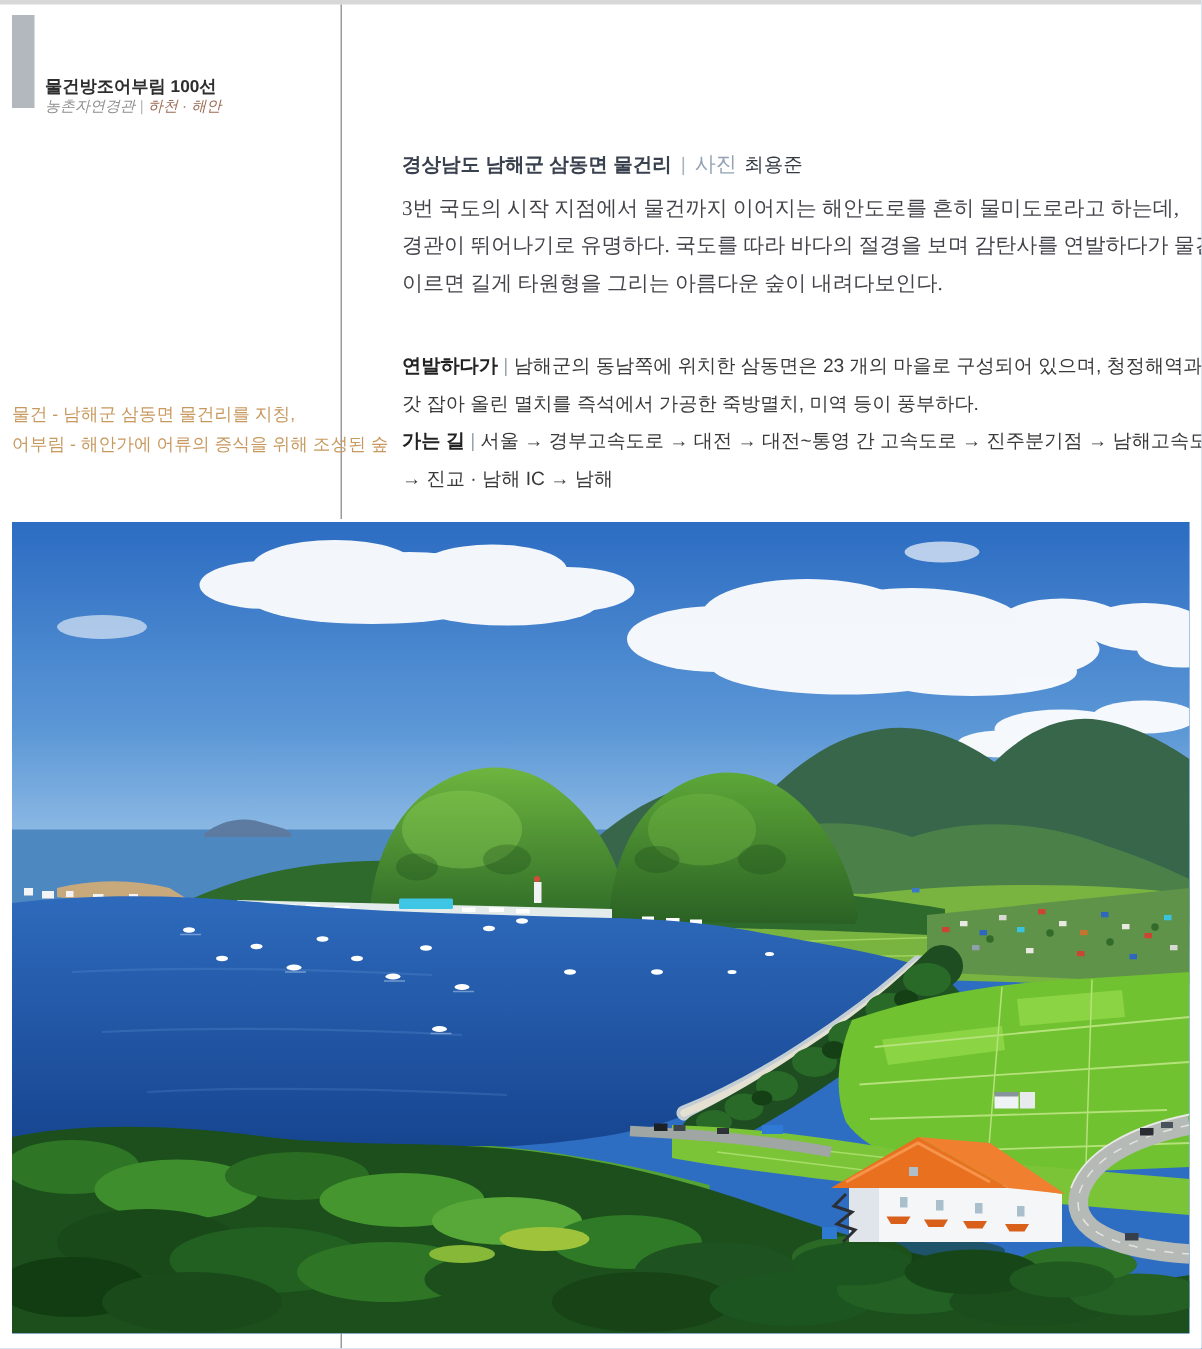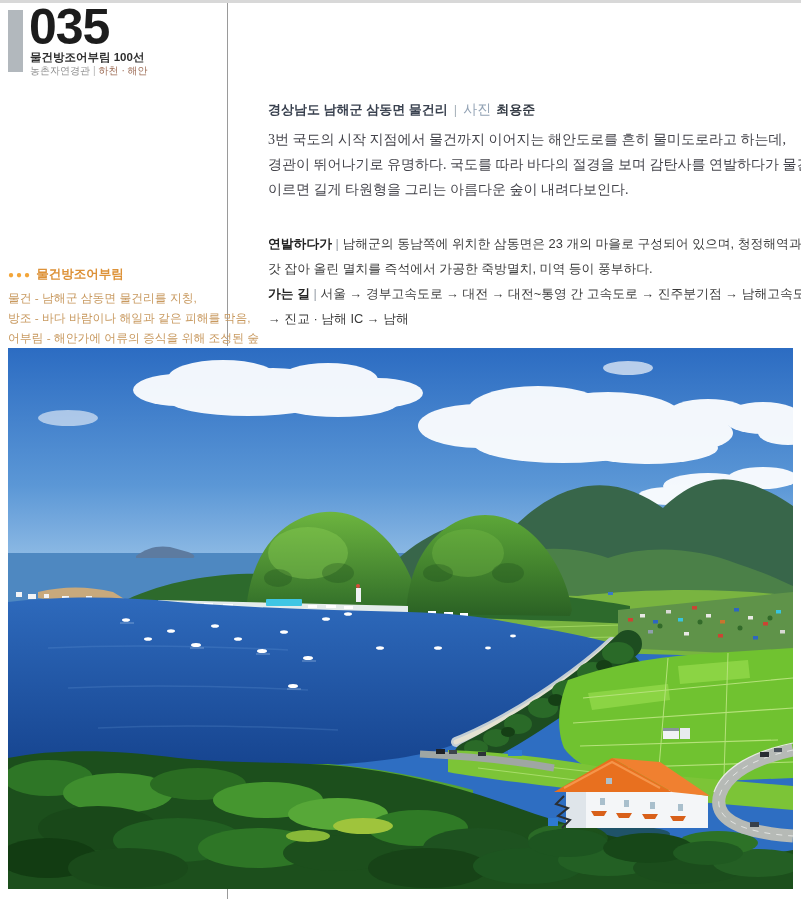--- a/index.html
+++ b/index.html
@@ -10,32 +10,32 @@
   }
   .top-strip { position:absolute; left:0; top:0; width:801px; height:3px; background:#d8d8d8; }
   .v-divider { position:absolute; left:227px; top:3px; width:1px; height:343px; background:#9a9a9a; }
   .v-tick { position:absolute; left:227px; top:889px; width:1px; height:10px; background:#9a9a9a; }
 
   
   .mast-bar { position:absolute; left:8px; top:10px; width:15px; height:62px; background:#b2b8bd; }
   .mast-num { position:absolute; left:29px; top:2px; font-size:50px; line-height:50px;
     font-weight:700; letter-spacing:-1px; color:#1c1c1c; }
   .mast-series { position:absolute; left:30px; top:50px; font-size:11.5px; font-weight:700; color:#2e2e2e; white-space:nowrap; }
-  .mast-cat { position:absolute; left:30px; top:64px; font-size:10px; color:#8f8f8f; white-space:nowrap; }
+  .mast-cat { position:absolute; left:30px; top:64px; font-size:10px; color:#8f8f8f; white-space:nowrap;font-style:italic; }
   .mast-cat .sep { color:#b5b5b5; padding:0 3px; }
   .mast-cat .sub { color:#9c6b54; }
 
   
   .title { position:absolute; left:267px; top:58px; font-family:"Liberation Serif","DejaVu Serif",serif;
     font-size:27px; font-weight:600; letter-spacing:1px; color:#2f63a8; white-space:nowrap; }
   .subtitle { position:absolute; left:268px; top:101px; font-size:13px; color:#39414f; white-space:nowrap; }
   .subtitle .loc { font-weight:700; }
   .subtitle .sep { color:#aab4bd; padding:0 6px; font-weight:400; }
   .subtitle .credit-label { font-size:14px; color:#93a3b5; padding-right:5px; }
-  .subtitle .credit-name { font-weight:700; color:#333a44;margin-top:31px; }
+  .subtitle .credit-name { font-weight:400; color:#333a44;margin-top:31px; }
 
   .intro { position:absolute; left:268px; top:127px; font-family:"Liberation Serif","DejaVu Serif",serif;
     font-size:14px; line-height:25px; color:#43434a; white-space:nowrap; }
 
   .info { position:absolute; left:268px; top:231px; font-size:12.8px; line-height:25px; color:#3a3a3a; white-space:nowrap; }
   .info .lbl { font-weight:700; color:#222; }
   .info .sp { color:#9aa2aa; }
 
   
   .glossary { position:absolute; left:8px; top:266px; width:214px; }
@@ -49,21 +49,20 @@
 </style>
 </head>
 <body>
 
 <div class="page">
   <div class="top-strip"></div>
   <div class="v-divider"></div>
   <div class="v-tick"></div>
 
   <div class="mast-bar"></div>
-  <div class="mast-num">035</div>
   <div class="mast-series">물건방조어부림 100선</div>
   <div class="mast-cat">
     <span>농촌자연경관</span><span class="sep">|</span><span class="sub">하천 · 해안</span>
   </div>
 
   <div class="subtitle">
     <span class="loc">경상남도 남해군 삼동면 물건리</span><span class="sep">|</span><span class="credit-label">사진</span><span class="credit-name">최용준</span>
   </div>
 
   <div class="intro">
@@ -73,25 +72,21 @@
   </div>
 
   <div class="info">
     <div><span class="lbl">연발하다가</span><span class="sp"> | </span><span>남해군의 동남쪽에 위치한 삼동면은 23 개의 마을로 구성되어 있으며, 청정해역과 죽방렴 등에서</span></div>
     <div><span>갓 잡아 올린 멸치를 즉석에서 가공한 죽방멸치, 미역 등이 풍부하다.</span></div>
     <div><span class="lbl">가는 길</span><span class="sp"> | </span><span>서울 → 경부고속도로 → 대전 → 대전~통영 간 고속도로 → 진주분기점 → 남해고속도로 → 사천 · 순천방향</span></div>
     <div><span>→ 진교 · 남해 IC → 남해</span></div>
   </div>
 
   <div class="glossary">
-    <div class="head">
-      <span class="dots">●●●</span><span>물건방조어부림</span>
-    </div>
     <div class="entry">물건 - 남해군 삼동면 물건리를 지칭,</div>
-    <div class="entry">방조 - 바다 바람이나 해일과 같은 피해를 막음,</div>
     <div class="entry">어부림 - 해안가에 어류의 증식을 위해 조성된 숲</div>
   </div>
 
   <div class="photo" role="img" aria-label="물건리 해안마을 전경 - 푸른 바다와 만, 방조어부림 숲, 초록 들판과 마을">
     <svg width="785" height="541" viewBox="0 0 785 541" xmlns="http://www.w3.org/2000/svg">
       <defs>
         <linearGradient id="gSky" x1="0" y1="0" x2="0" y2="1">
           <stop offset="0" stop-color="#2c6cc2"></stop>
             <stop offset="0.55" stop-color="#5b97d6"></stop>
             <stop offset="1" stop-color="#a9cdec"></stop>

